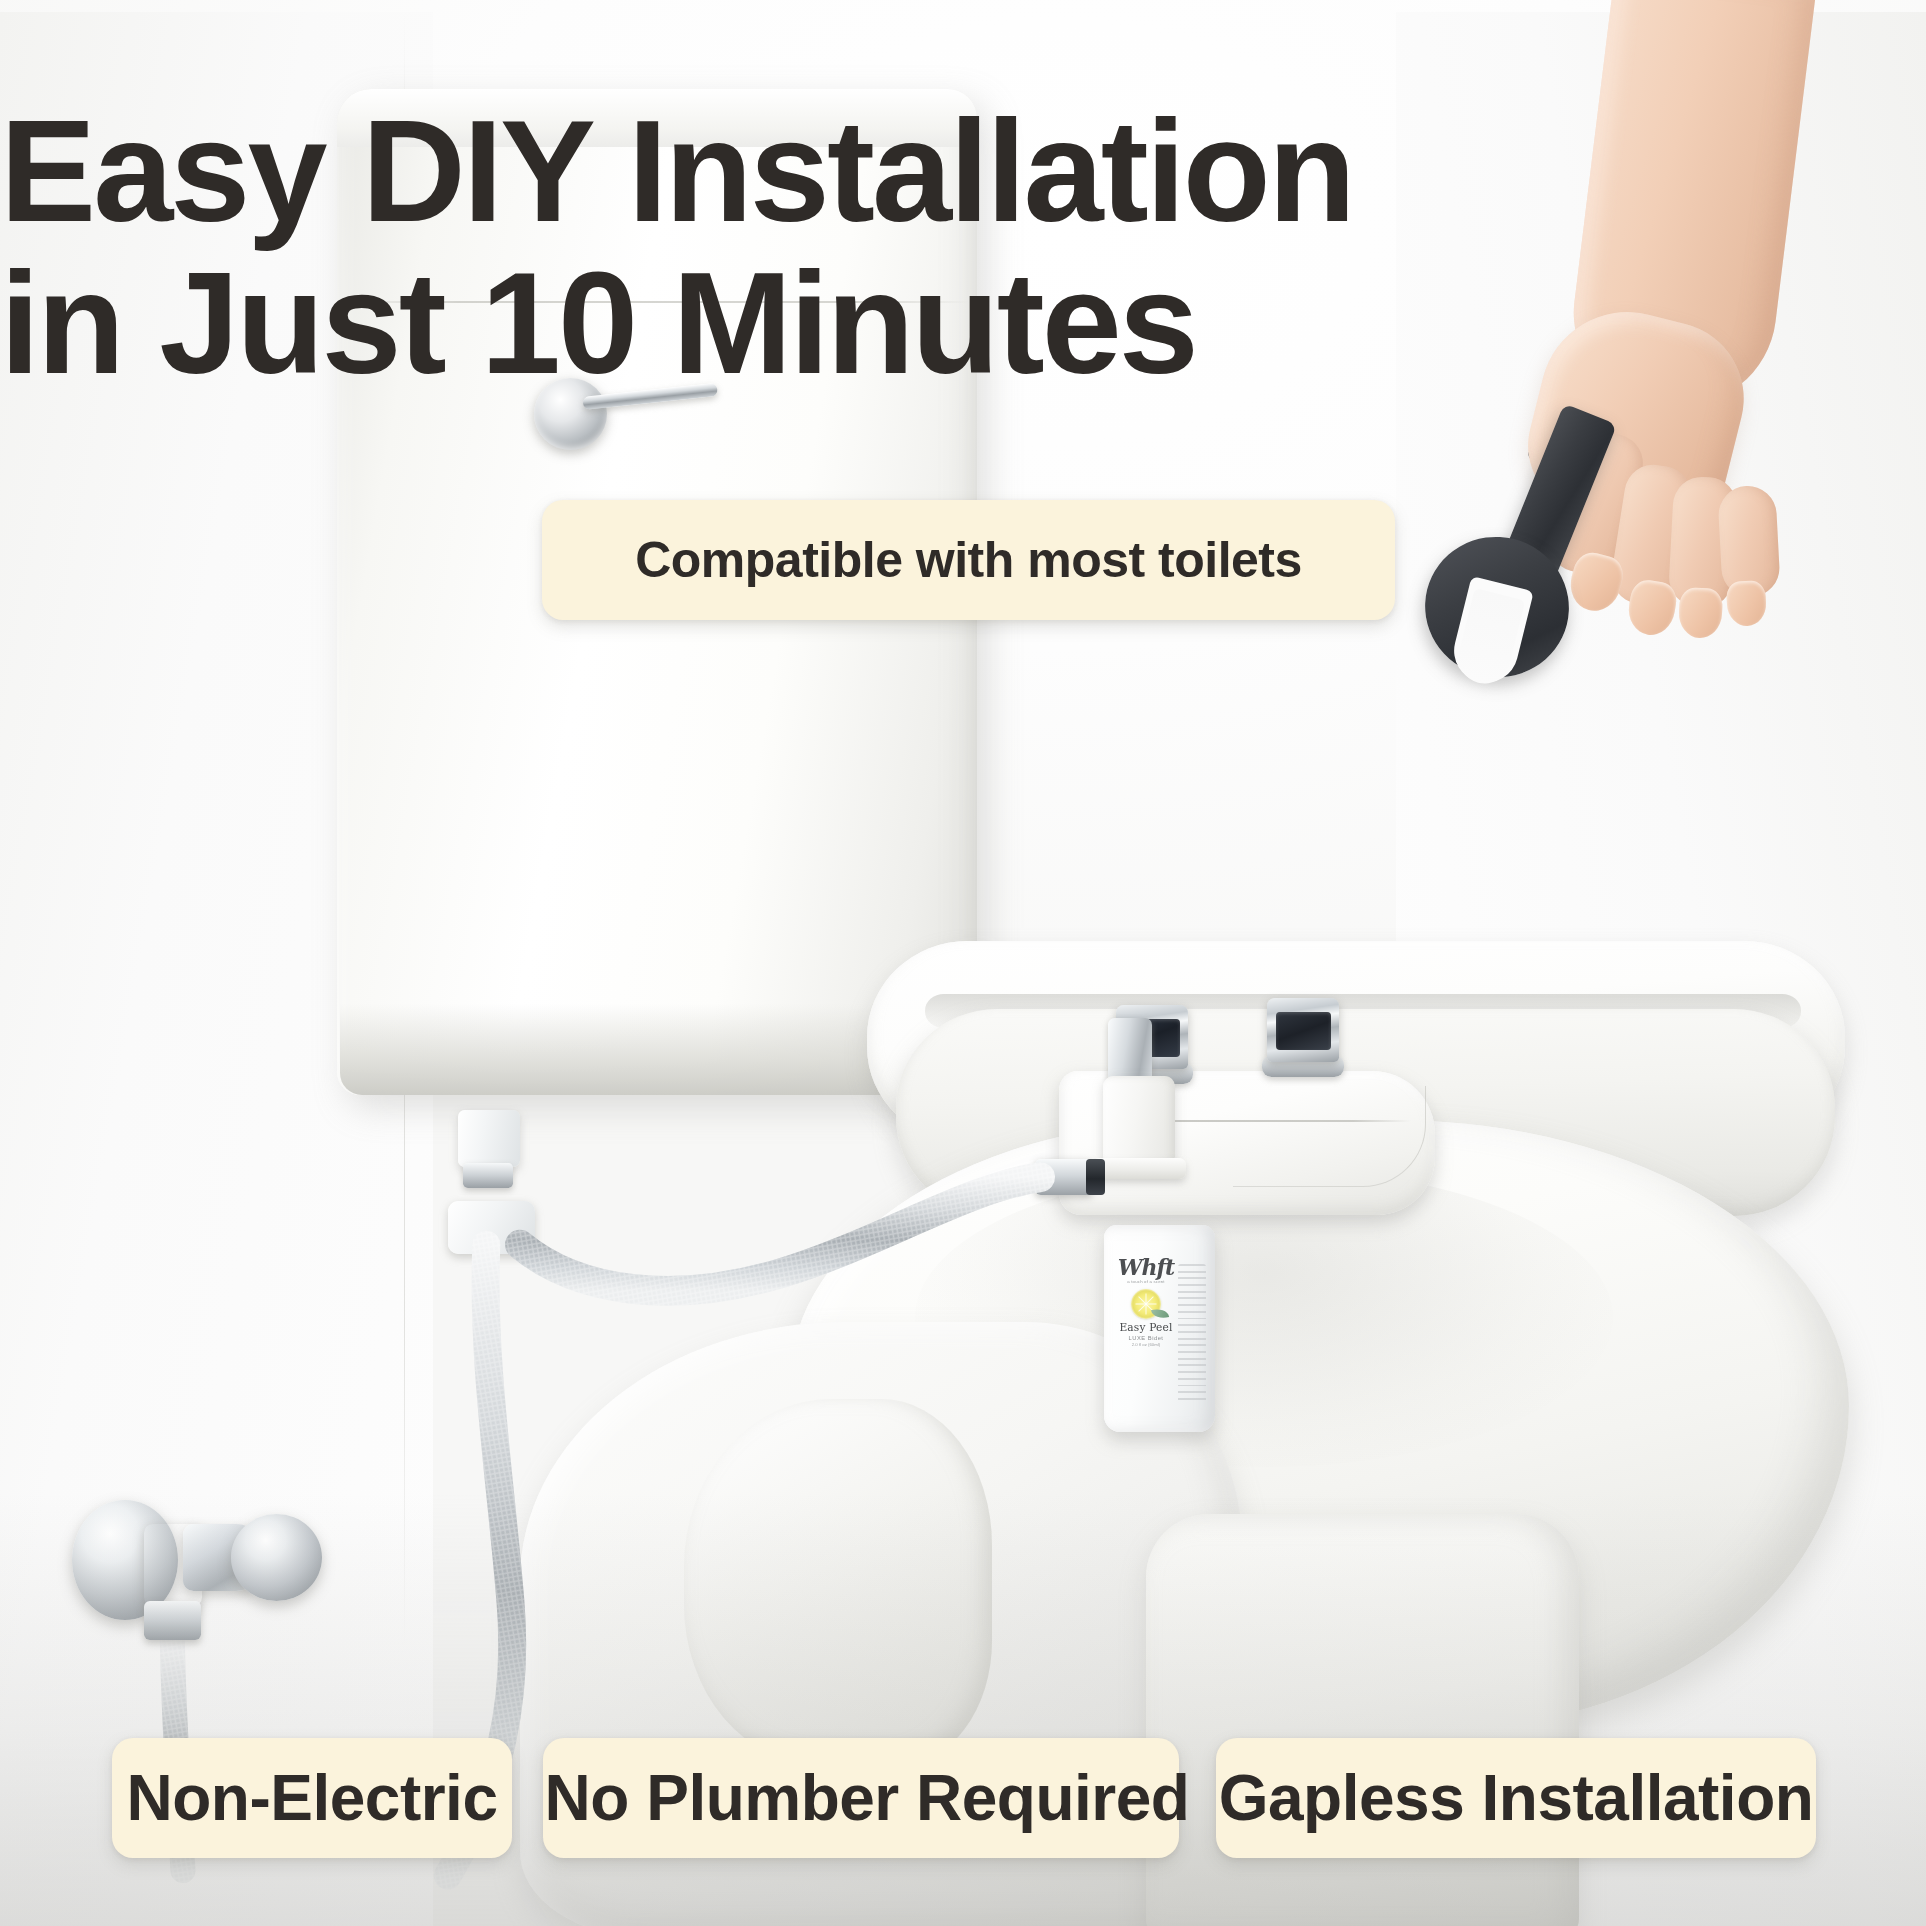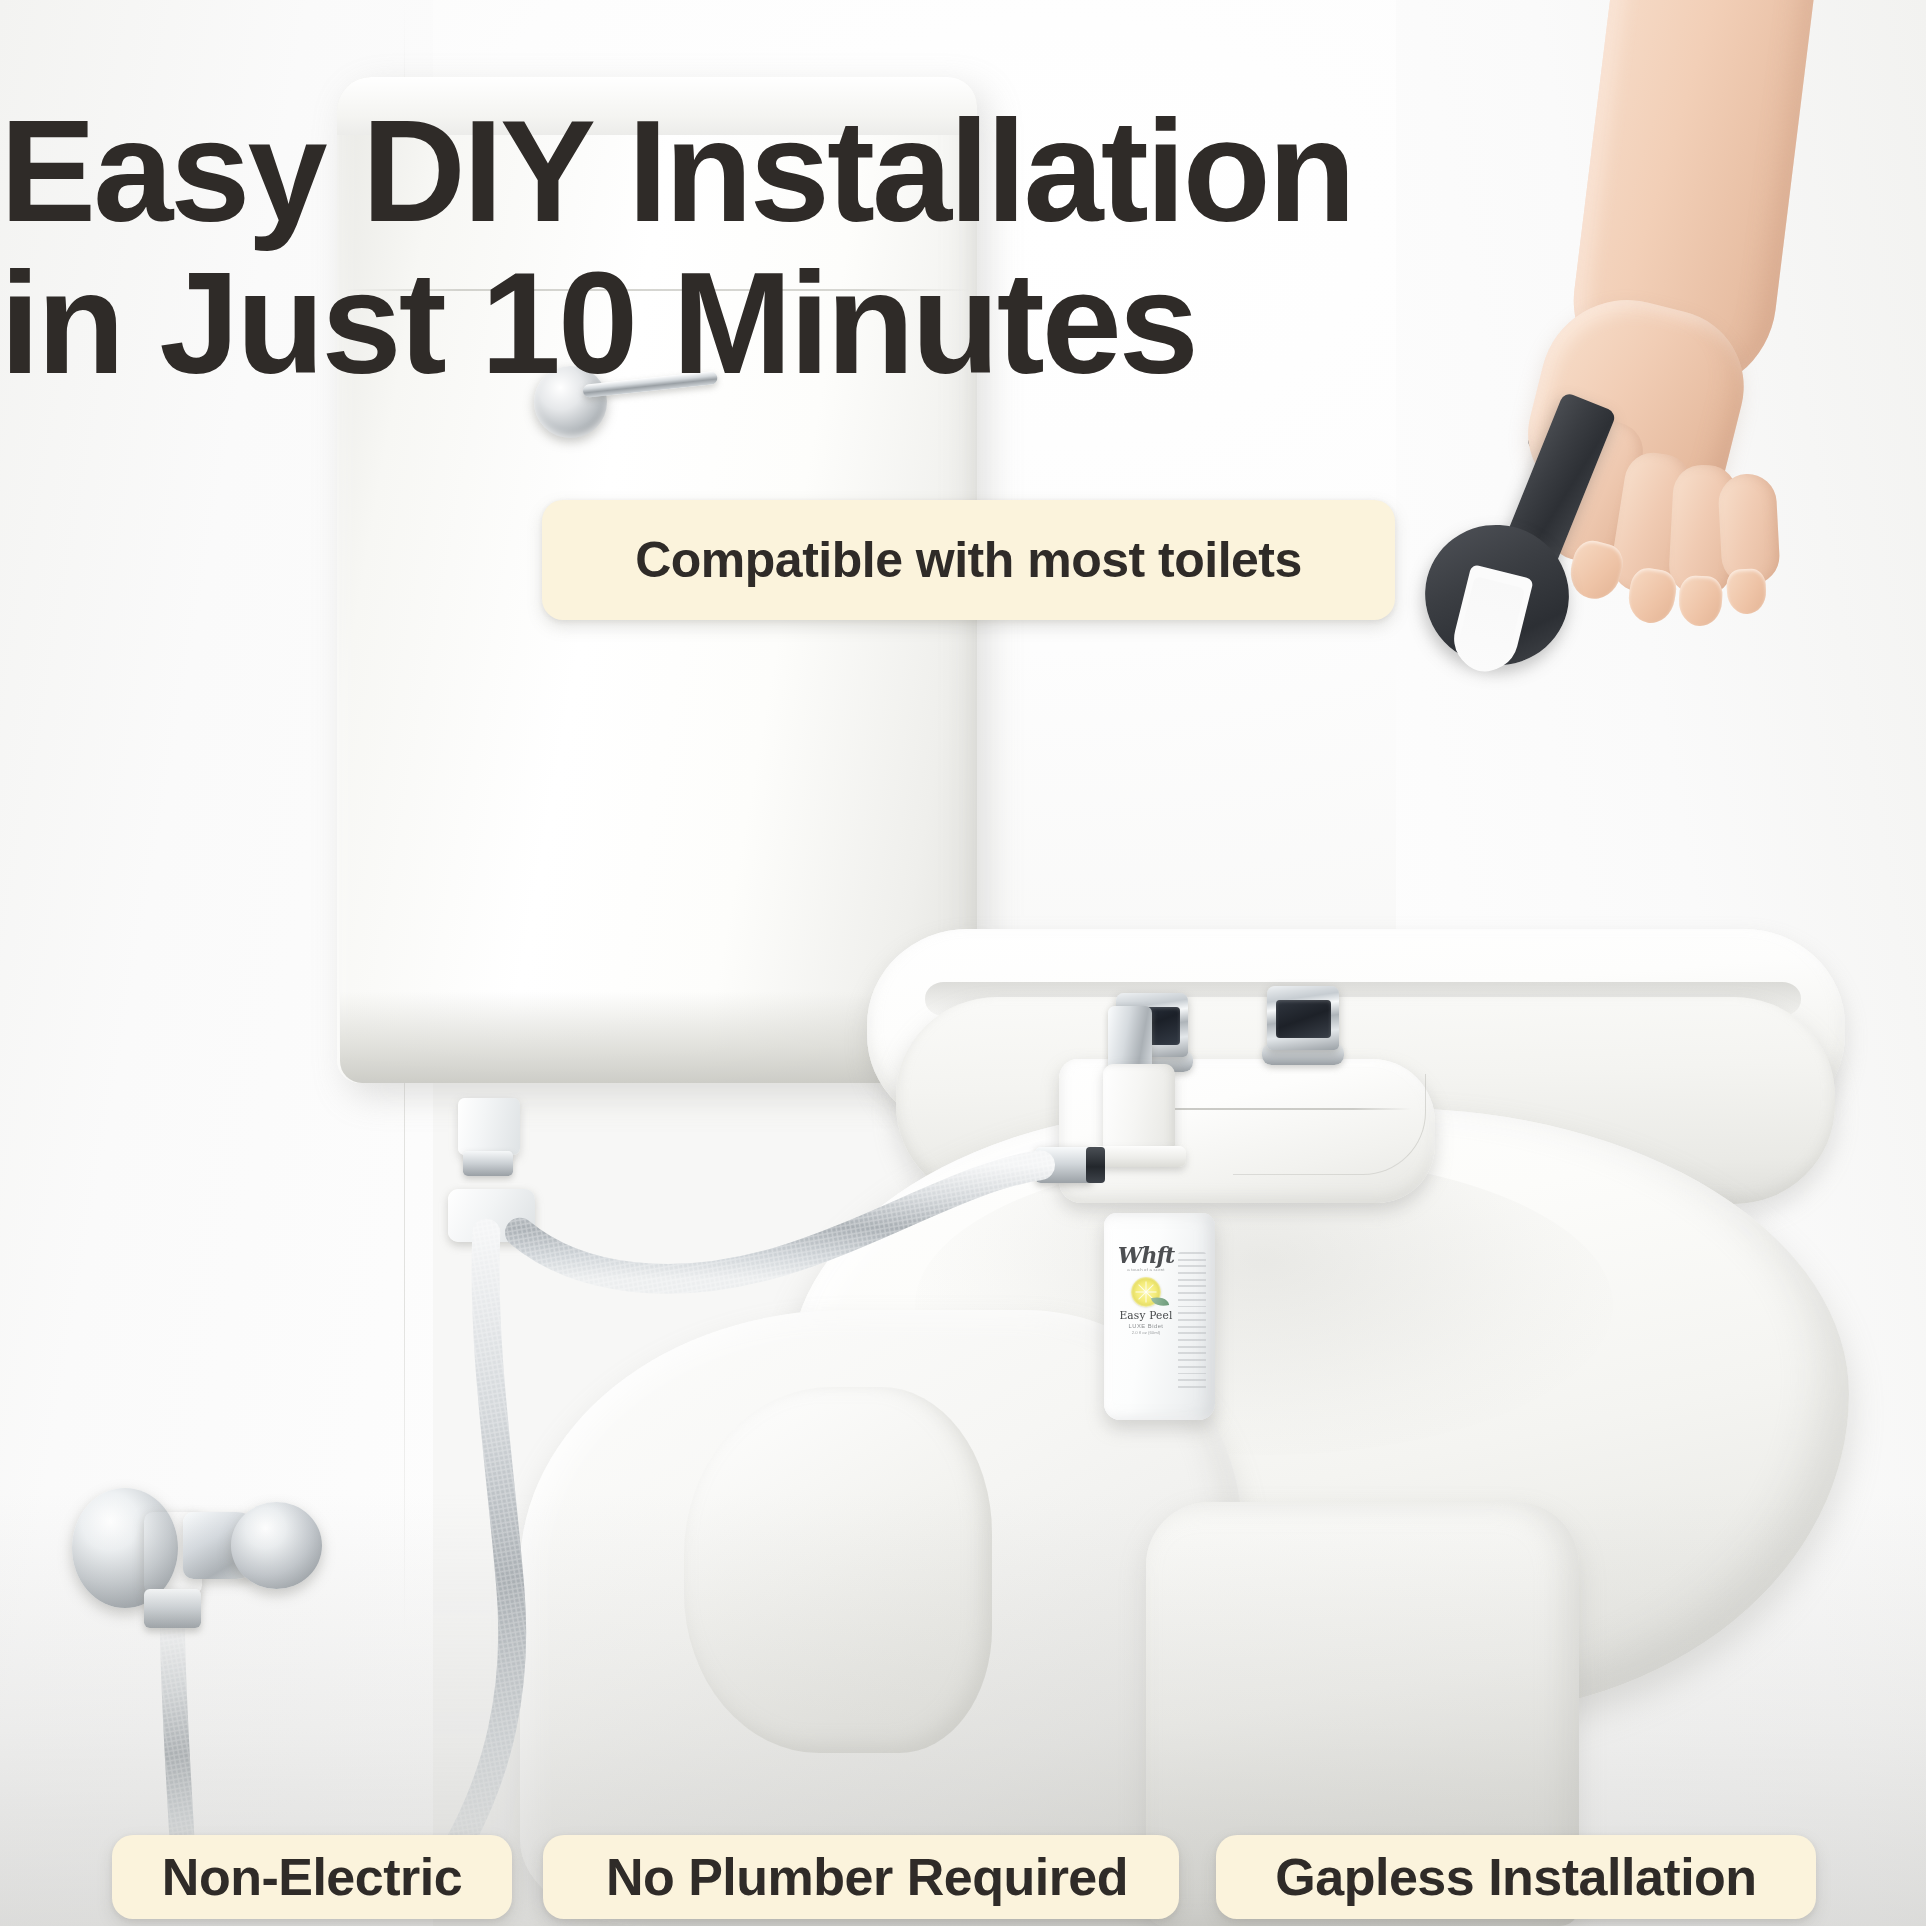--- a/index.html
+++ b/index.html
@@ -12,21 +12,21 @@
   #stage {
     position:absolute; inset:0;
     width:1926px; height:1926px;
     overflow:hidden;
     background:
       radial-gradient(ellipse 1252px 867px at 55% 12%, #ffffff 0%, #fdfdfd 48%, #f7f7f6 100%),
       linear-gradient(180deg,#fcfcfc 0%,#f6f6f5 60%,#eeeeec 100%);
   }
 
   
-  .scene { position:absolute; inset:0; }
+  .scene { position:absolute; inset:0;margin-top:12px; }
 
   
   .wall-left {
     position:absolute; left:0; top:0; width:433px; height:1926px;
     background:linear-gradient(100deg,#f3f3f1 0%,#fafafa 40%,#fdfdfd 100%);
   }
   .wall-right {
     position:absolute; right:0; top:0; width:530px; height:1926px;
     background:linear-gradient(260deg,#f2f2f0 0%,#fafafa 45%,#fefefe 100%);
   }
@@ -416,22 +416,22 @@
     border-radius:21px;
     box-shadow:0 6.7px 16.4px rgba(120,118,110,.20), 0 1.4px 4.8px rgba(120,118,110,.12);
     white-space:nowrap;
   }
   .badge-compat {
     left:542px; top:500px; width:853px; height:120px;
     font-size:50px; letter-spacing:-0.5px;
   }
 
   .badge-row-item {
-    top:1835px; height:84px;
-    font-size:52px; letter-spacing:-0.5px;
+    top:1738px; height:120px;
+    font-size:64px; letter-spacing:-0.5px;
   }
   .badge-ne    { left:112px;  width:400px; }
   .badge-np    { left:543px; width:636px;padding-left:12px; }
   .badge-gi    { left:1216px; width:600px; }
 
   .scene, .overlay { will-change:transform; }
 </style>
 </head>
 <body>
 

